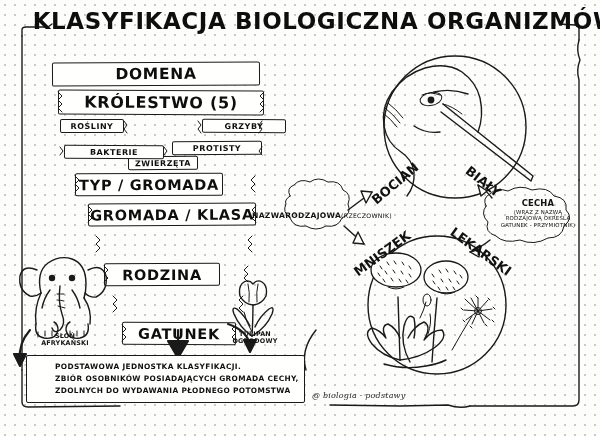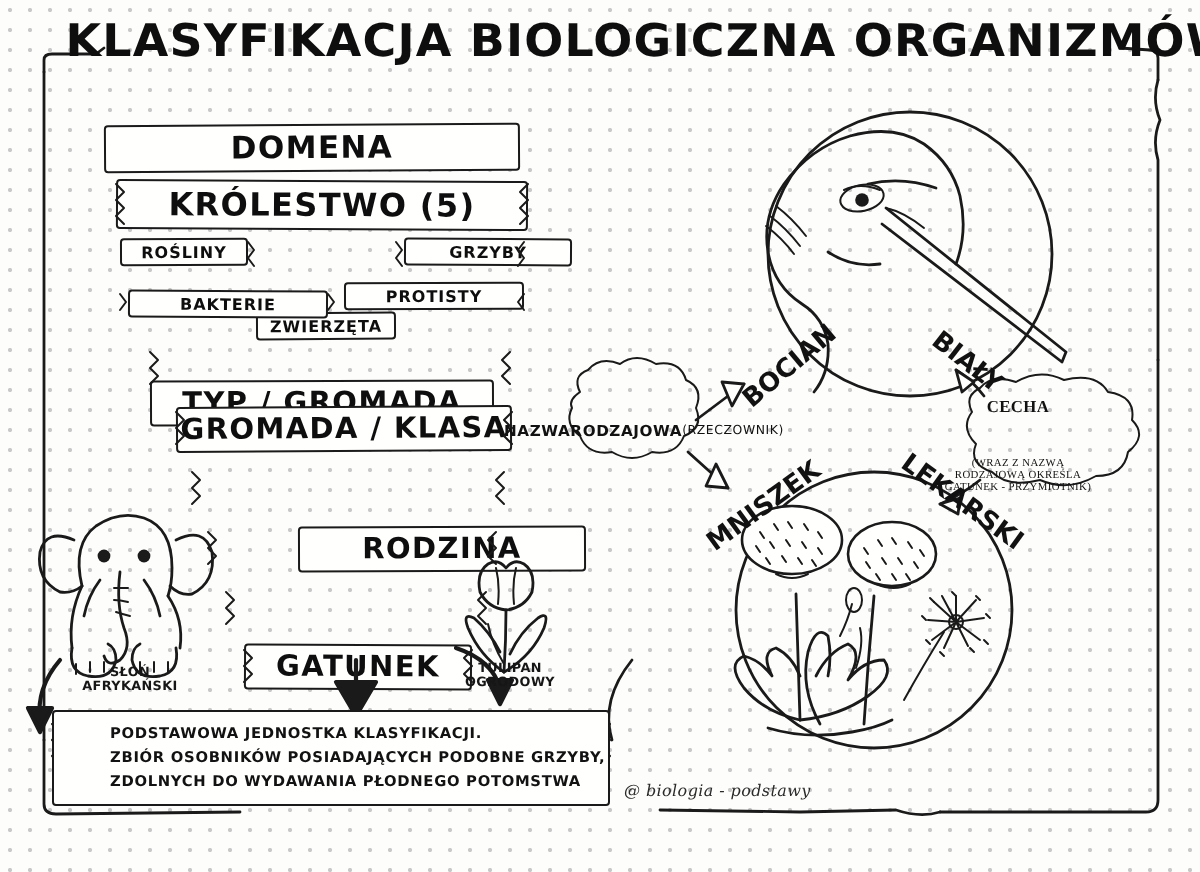--- a/index.html
+++ b/index.html
@@ -89,26 +89,25 @@
     font-size: 7px;
     display: flex; flex-direction: row;
     align-items: center; justify-content: center;
     letter-spacing: 0.3px;
   }
   #cloud-genus .l1 { font-size: 7.6px; }
   #cloud-genus .l2 { font-size: 7.6px; }
   #cloud-genus .l3 { font-size: 6.2px; font-weight: normal; }
 
   #cloud-trait {
-    left: 454px; top: 199px;
+    left: 483px; top: 199px;
     width: 110px; height: 48px;
     display: flex; flex-direction: column;
-    align-items: center; justify-content: space-between;
+    align-items: center; justify-content: flex-start;
     letter-spacing: 0.2px;
-    font-family: Liberation Serif, serif;
   }
   #cloud-trait .t1 { font-size: 8.4px; margin-bottom: 1px; }
   #cloud-trait .t2 { font-size: 5.4px; font-weight: normal; text-align: center; }
 
   
   .curvelabel { position: absolute; font-weight: bold; color: #111; }
   .curvelabel span {
     position: absolute;
     transform-origin: 50% 50%;
     white-space: pre;
@@ -185,23 +184,23 @@
 
   <div class="taxbox lvl-king w2" style="left:58px;  top:90px;  width:206px;">KRÓLESTWO (5)</div>
 
   <div class="taxbox small w3" style="left:60px;  top:119px; width:64px;">ROŚLINY</div>
   <div class="taxbox small w1" style="left:128px; top:119px; width:70px;margin-top:37px;">ZWIERZĘTA</div>
   <div class="taxbox small w2" style="left:202px; top:119px; width:84px;">GRZYBY</div>
 
   <div class="taxbox small w2" style="left:64px;  top:145px; width:100px;">BAKTERIE</div>
   <div class="taxbox small w3" style="left:172px; top:141px; width:90px;">PROTISTY</div>
 
-  <div class="taxbox lvl-major w3" style="left:75px;  top:190px; width:172px;">TYP / GROMADA</div>
+  <div class="taxbox lvl-major w3" style="left:75px;  top:173px; width:148px;">TYP / GROMADA</div>
   <div class="taxbox lvl-major w1" style="left:88px;  top:203px; width:168px;">GROMADA / KLASA</div>
-  <div class="taxbox lvl-major w3" style="left:104px; top:263px; width:144px;margin-left:45px;">RODZINA</div>
+  <div class="taxbox lvl-major w3" style="left:104px; top:263px; width:116px;">RODZINA</div>
   <div class="taxbox lvl-major w2" style="left:122px; top:322px; width:114px;">GATUNEK</div>
 
   <svg class="ink-svg" viewBox="0 0 600 436">
 
     <g class="ink ink-thin">
       <path d="M58 92 l4 4 -4 4 4 4 -4 4 4 4"></path>
       <path d="M264 92 l-4 4 4 4 -4 4 4 4 -4 4"></path>
       <path d="M75 176 l4 4 -4 4 4 4 -4 4"></path>
       <path d="M255 176 l-4 4 4 4 -4 4 4 4"></path>
       <path d="M88 206 l4 4 -4 4 4 4 -4 4"></path>
@@ -406,19 +405,19 @@
 GATUNEK - PRZYMIOTNIK)</div>
   </div>
 
   <div class="caption" style="left:36px; top:333px; width:58px;">SŁOŃ
 AFRYKAŃSKI</div>
   <div class="caption" style="left:228px; top:331px; width:54px;">TULIPAN
 OGRODOWY</div>
 
   <div id="defbox">
     <div>PODSTAWOWA  JEDNOSTKA  KLASYFIKACJI.</div>
-    <div>ZBIÓR  OSOBNIKÓW  POSIADAJĄCYCH  PODOBNE  GRZYBY,</div>
+    <div>ZBIÓR  OSOBNIKÓW  POSIADAJĄCYCH  GROMADA  CECHY,</div>
     <div>ZDOLNYCH  DO  WYDAWANIA  PŁODNEGO  POTOMSTWA</div>
   </div>
 
   <div id="signature">@ biologia - podstawy</div>
 
 </div>
 
 </body></html>

